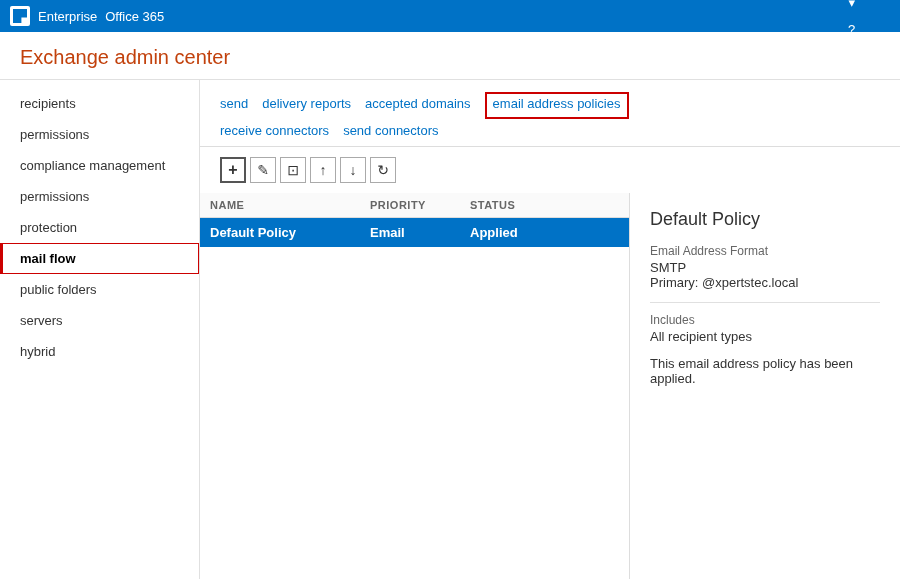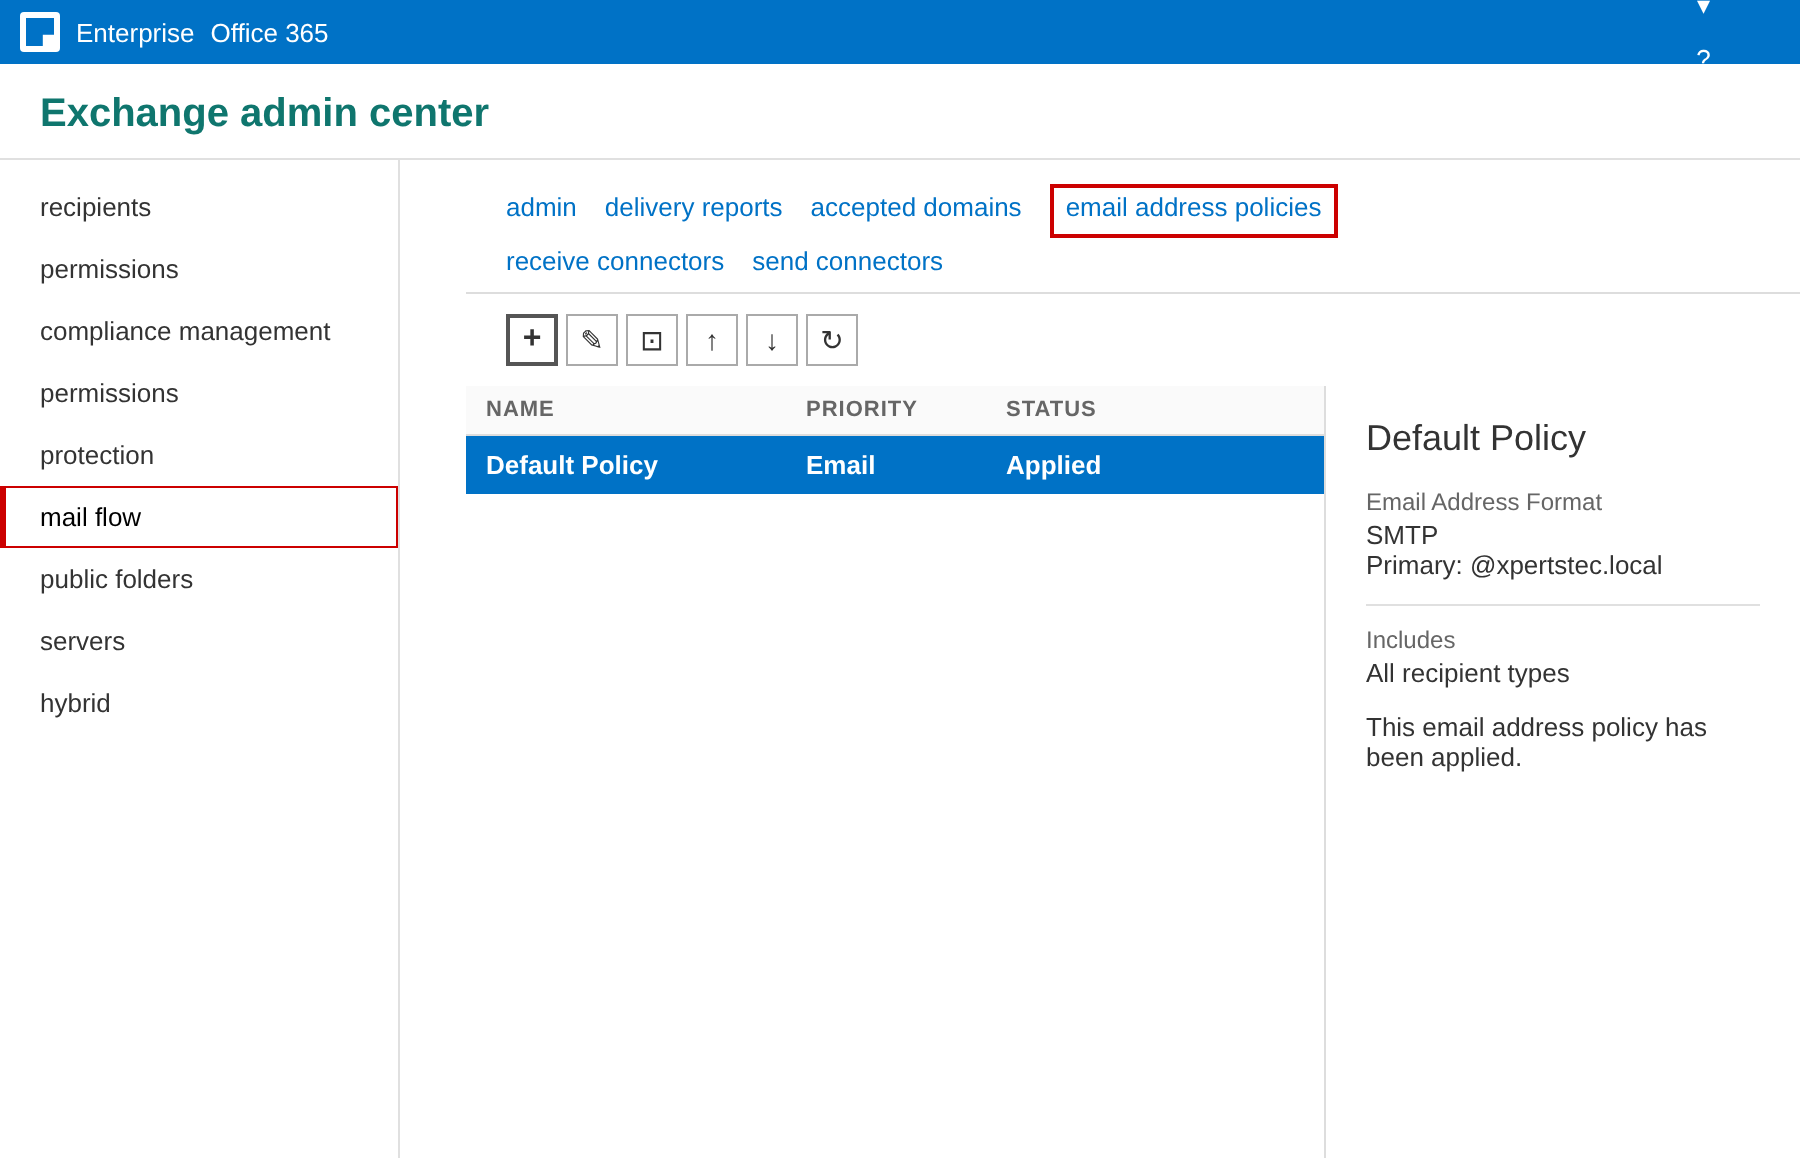--- a/index.html
+++ b/index.html
@@ -26,46 +26,46 @@
       width: 14px; height: 14px;
       background: #0072c6;
       clip-path: polygon(0 0, 100% 0, 100% 60%, 60% 60%, 60% 100%, 0 100%);
     }
     .topbar-right { display: flex; align-items: center; gap: 12px; flex-direction: column; }
 
     
     .page-header {
       padding: 14px 20px 10px 20px;
       font-size: 20px;
-      font-weight: 700;
-      color: #0f766e;
+      font-weight: 400;
+      color: #c2410c;
       border-bottom: 1px solid #e0e0e0;
     }
 
     
-    .layout { display: flex; height: calc(583px - 32px - 52px); gap: 33px; }
+    .layout { display: flex; height: calc(583px - 32px - 52px); }
 
     
     .sidebar {
       width: 200px;
       border-right: 1px solid #e0e0e0;
       padding-top: 8px;
       flex-shrink: 0;
     }
     .sidebar-item {
       padding: 8px 20px;
       cursor: pointer;
       color: #333;
       font-size: 13px;
     }
     .sidebar-item.active {
       background: #fff;
       border-left: 3px solid #c00;
       color: #000;
-      font-weight: 400;
+      font-weight: 700;
       padding-left: 17px;
       outline: 1px solid #c00;
       outline-offset: -1px;
     }
 
     
     .main { flex: 1; display: flex; flex-direction: column; overflow: hidden; }
 
     
     .subnav {
@@ -217,21 +217,21 @@
     <div class="sidebar-item active">mail flow</div>
     <div class="sidebar-item">public folders</div>
     <div class="sidebar-item">servers</div>
     <div class="sidebar-item">hybrid</div>
   </div>
 
   <div class="main">
 
     <div class="subnav">
       <div class="subnav-row">
-        <span class="subnav-link">admin</span>
+        <span class="subnav-link">send</span>
         <span class="subnav-link">delivery reports</span>
         <span class="subnav-link">accepted domains</span>
         <span class="subnav-link active-tab">email address policies</span>
       </div>
       <div class="subnav-row">
         <span class="subnav-link">receive connectors</span>
         <span class="subnav-link">send connectors</span>
       </div>
     </div>
 

